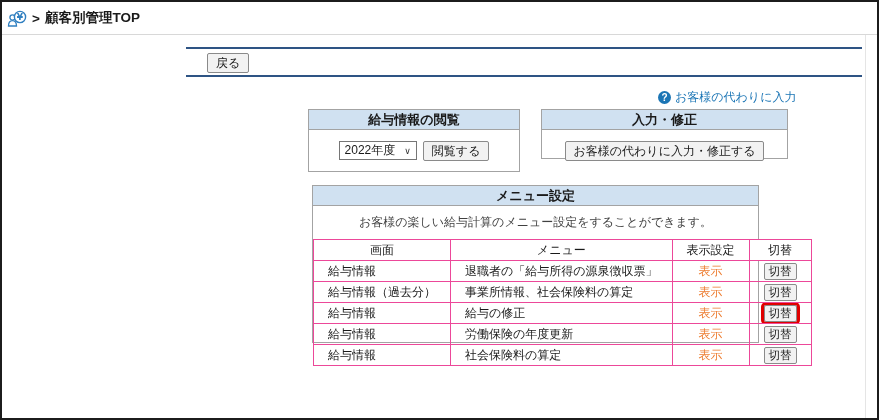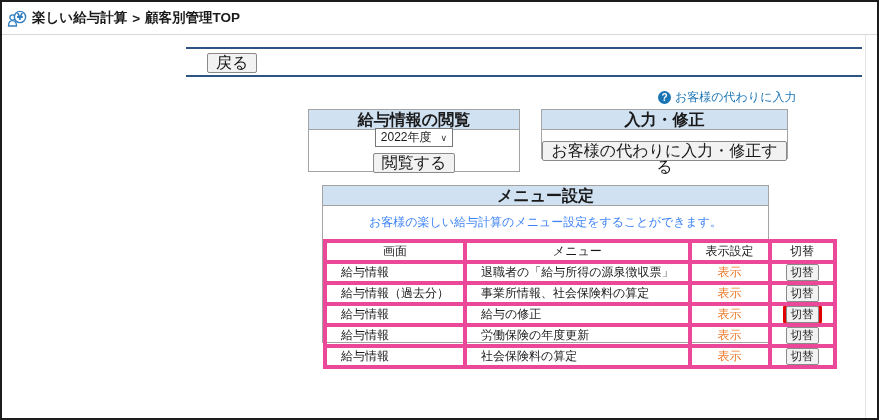--- a/index.html
+++ b/index.html
@@ -32,21 +32,21 @@
     background:#2e5484;
   }
   .rule-top { top:45px; }
   .rule-bottom { top:73px; }
   .faint-right-line {
     position:absolute; top:33px; bottom:0; left:863px; width:1px;
     background:#e5e5e5;
   }
   .btn {
     font-family:"Liberation Sans","DejaVu Sans",sans-serif;
-    font-size:16px; color:#1a1a1a;
+    font-size:12px; color:#1a1a1a;
     background:#f2f2f2;
     border:1px solid #8a8a8a; border-radius:2px;
     padding:1px 8px; height:20px; line-height:16px;
     cursor:pointer;
   }
   .back-button { position:absolute; left:205px; top:51px; }
   
   .retention-link {
     position:absolute; top:87px; left:656px;
     display:flex; align-items:center; gap:4px;
@@ -58,48 +58,48 @@
     font-size:10px; font-weight:bold; line-height:13px; text-align:center;
     display:inline-block;
   }
   
   .panel {
     position:absolute; border:1px solid #a3a3a3; background:#fff;
   }
   .panel-header {
     height:20px; line-height:19px;
     background:#d0e1f1; border-bottom:1px solid #a3a3a3;
-    text-align:center; font-size:16px; font-weight:bold; color:#1a1a1a;
+    text-align:center; font-size:13px; font-weight:bold; color:#1a1a1a;
   }
   .panel-view  { left:306px; top:107px; width:212px; height:63px; }
   .panel-edit  { left:539px; top:107px; width:247px; height:50px; }
   .panel-body {
-    height:41px; display:flex; align-items:center; justify-content:center; gap:6px;flex-direction:column;
+    height:41px; display:flex; align-items:center; justify-content:center; gap:6px;
   }
   .fake-select {
     display:inline-flex; align-items:center; gap:9px;
     border:1px solid #767676; background:#fff;
     font-size:12px; color:#1a1a1a;
     height:19px; padding:0 5px; cursor:pointer;
   }
   .fake-select .chev { font-size:9px; color:#333; }
   
-  .panel-menu { left:320px; top:183px; width:447px; height:158px; }
+  .panel-menu { left:310px; top:183px; width:447px; height:158px; }
   .menu-desc {
     margin-top:9px; text-align:center;
-    font-size:12px; line-height:15px; color:#3b82f6;
+    font-size:12px; line-height:15px; color:#404040;
   }
   .menu-table {
     margin:9px auto 0 auto;
     border-collapse:collapse;
     font-size:12px; color:#1a1a1a;
     table-layout:fixed;
   }
   .menu-table th, .menu-table td {
-    border:4px solid #ec4899;
+    border:1px solid #ec4899;
     height:21px; padding:0 14px;
     font-weight:normal; overflow:hidden; white-space:nowrap;
   }
   .menu-table th { text-align:center; background:#fff; }
   .col-screen  { width:96px; }
   .col-menu    { width:151px; }
   .col-display { width:46px; }
   .col-toggle  { width:40px; }
   .cell-display { text-align:center; color:#ed7d31; }
   .cell-toggle  { text-align:center; padding:0 2px; }
@@ -115,21 +115,20 @@
 
 <div class="page">
 
   <div class="breadcrumb">
     <svg class="app-icon" viewBox="0 0 20 20">
       <circle cx="5.5" cy="9.5" r="2.6" fill="#fff" stroke="#2f7fc0" stroke-width="1.3"></circle>
       <path d="M1.5 18 C1.5 14.2 3.2 12.6 5.5 12.6 C7.8 12.6 9.5 14.2 9.5 18 Z" fill="#fff" stroke="#2f7fc0" stroke-width="1.3"></path>
       <circle cx="13" cy="9" r="5.6" fill="#fff" stroke="#2f7fc0" stroke-width="1.4"></circle>
       <text x="13" y="12.4" text-anchor="middle" font-size="9" font-weight="bold" fill="#2f7fc0" font-family="'DejaVu Sans',sans-serif">¥</text>
     </svg>
-    <span>楽しい給与計算</span>
     <span>&gt;</span>
     <span>顧客別管理TOP</span>
   </div>
   <div class="header-divider"></div>
 
   <div class="rule rule-top"></div>
   <button class="btn back-button">戻る</button>
   <div class="rule rule-bottom"></div>
   <div class="faint-right-line"></div>
 

